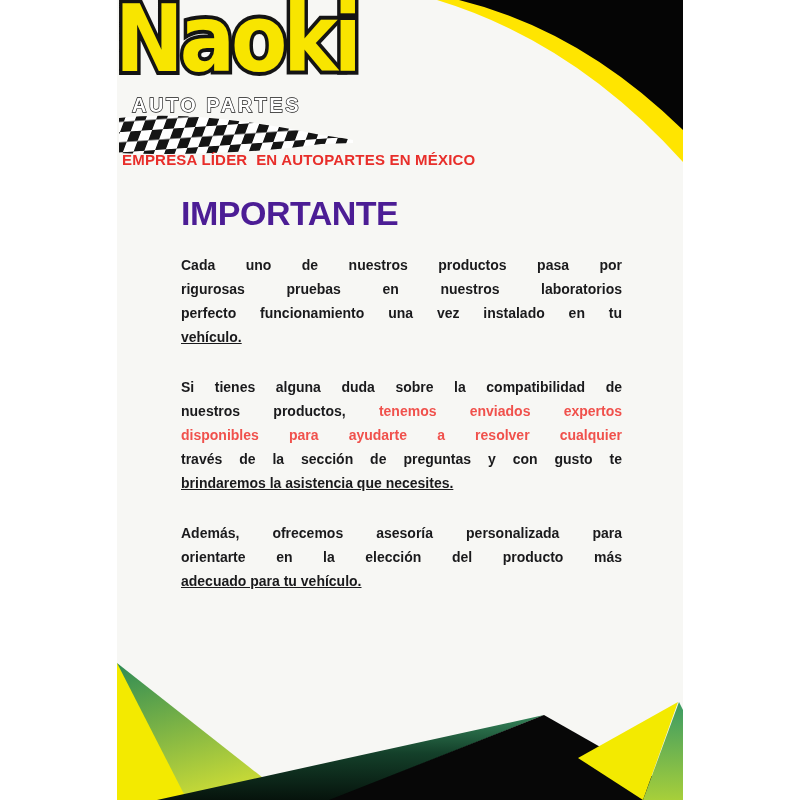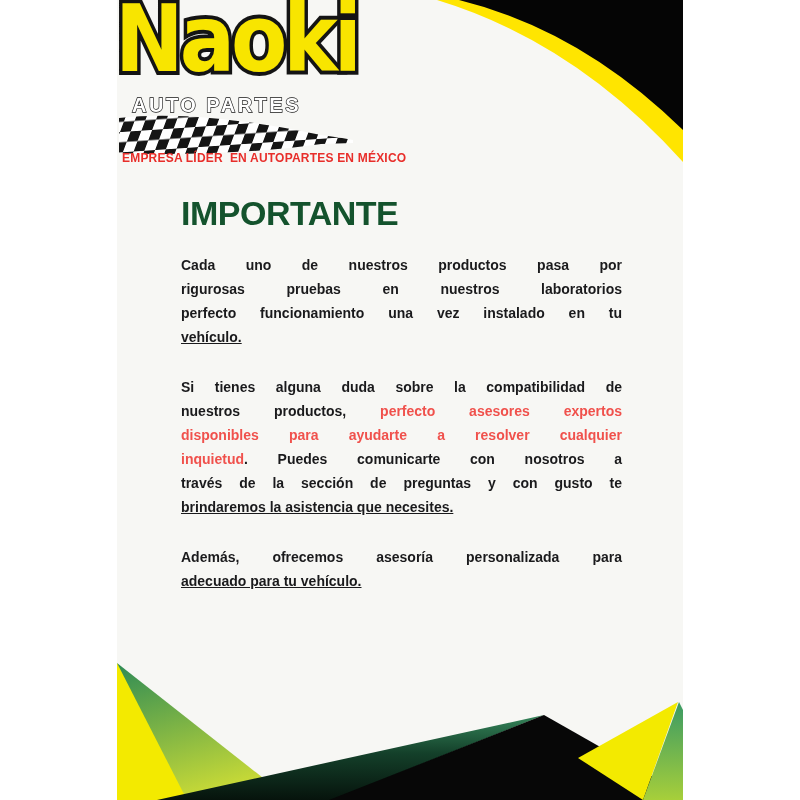--- a/index.html
+++ b/index.html
@@ -26,30 +26,30 @@
   }
   .logo-sub{
     position:absolute;left:15px;top:94px;
     font-size:20px;font-weight:700;letter-spacing:2.5px;
     color:#ffffff;-webkit-text-stroke:1.3px #111111;
     paint-order:stroke fill;white-space:pre;
   }
   .flag{position:absolute;left:0;top:112px;width:240px;height:44px;}
   .tagline{
     position:absolute;left:5px;top:151px;
-    font-size:12px;font-weight:800;color:#e82e2a;
+    font-size:15px;font-weight:800;color:#e82e2a;
     letter-spacing:0.2px;white-space:pre;
   }
   
   .corner{position:absolute;right:0;top:0;width:566px;height:170px;}
   
   .content{position:absolute;left:64px;right:61px;top:194px;}
   .heading{
     margin:0 0 20px 0;font-size:34px;font-weight:800;
-    letter-spacing:-0.5px;color:#14532d;
+    letter-spacing:-0.5px;color:#4c1d95;
   }
   .para{margin:0 0 26px 0;}
   .pline{
     font-size:14px;line-height:24px;font-weight:700;color:#1a1a1c;
     text-align:justify;text-align-last:justify;
   }
   .pline.last{text-align-last:left;text-decoration:underline;}
   .hl{color:#f0514c;}
   
   .bottomdecor{position:absolute;left:0;bottom:0;width:566px;height:145px;display:block;}
@@ -84,28 +84,28 @@
     <h1 class="heading">IMPORTANTE</h1>
     <div>
         <div class="para">
           <div class="pline"><span>Cada uno de nuestros productos pasa por</span></div>
           <div class="pline"><span>rigurosas pruebas en nuestros laboratorios</span></div>
           <div class="pline"><span>perfecto funcionamiento una vez instalado en tu</span></div>
           <div class="pline last"><span>vehículo.</span></div>
         </div>
         <div class="para">
           <div class="pline"><span>Si tienes alguna duda sobre la compatibilidad de</span></div>
-          <div class="pline"><span>nuestros productos, </span><span class="hl">perfecto asesores expertos</span></div>
+          <div class="pline"><span>nuestros productos, </span><span class="hl">tenemos enviados expertos</span></div>
           <div class="pline"><span class="hl">disponibles para ayudarte a resolver cualquier</span></div>
-          <div class="pline"><span class="hl">inquietud</span><span>. Puedes comunicarte con nosotros a</span></div>
           <div class="pline"><span>través de la sección de preguntas y con gusto te</span></div>
           <div class="pline last"><span>brindaremos la asistencia que necesites.</span></div>
         </div>
         <div class="para">
           <div class="pline"><span>Además, ofrecemos asesoría personalizada para</span></div>
+          <div class="pline"><span>orientarte en la elección del producto más</span></div>
           <div class="pline last"><span>adecuado para tu vehículo.</span></div>
         </div>
       </div>
   </div>
 
   <svg class="bottomdecor" viewBox="0 0 566 145" aria-hidden="true">
     <defs>
       <linearGradient id="lg1" x1="0" y1="0" x2="0.35" y2="1">
         <stop offset="0" stop-color="#2e8b55"></stop>
           <stop offset="1" stop-color="#c6d937"></stop>

